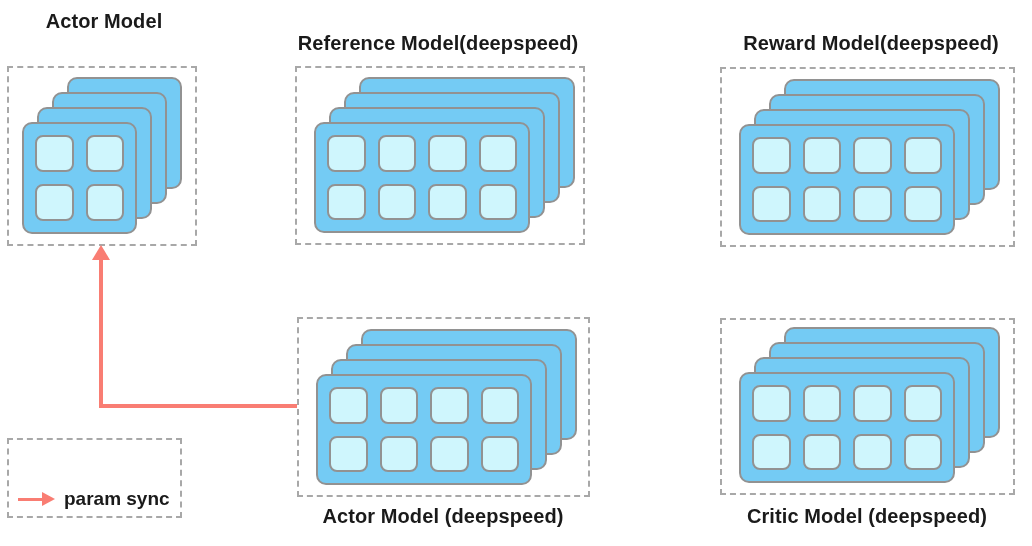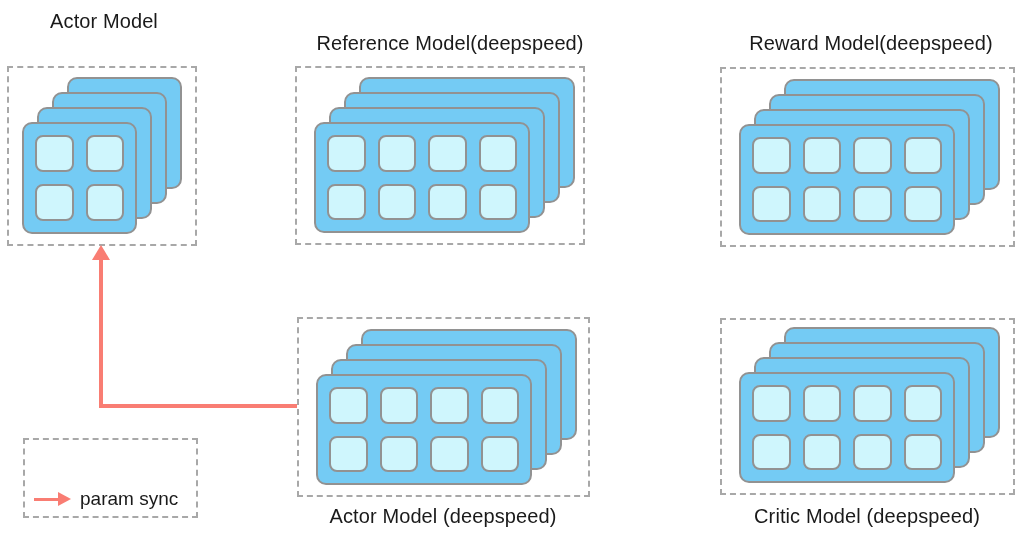--- a/index.html
+++ b/index.html
@@ -1,42 +1,42 @@
 <!DOCTYPE html>
 <html style="--card: #74cbf4; --gpu: #cff6fd; --card-border: #929292; --box-border: #a8a8a8; --arrow: #f97d73; --text: #1a1a1a;"><head>
 <meta charset="utf-8">
 <style>
   * { margin:0; padding:0; box-sizing:border-box; }
   html,body { background:#ffffff; }
   body { font-family:"Liberation Sans", sans-serif; }
   .canvas {
     position:relative; width:1032px; height:546px;
-    background:#ffffff; overflow:hidden;
+    background:#ffffff; overflow:hidden;font-weight:bold;
   }
   .title {
     position:absolute; text-align:center;
     font-size:20px; line-height:1.32; color:var(--text,#1a1a1a);
     letter-spacing:.1px;
   }
   #title-a { left:2px;  top:8px;  width:204px; }
-  #title-b { left:300px; top:30px; width:300px; }
+  #title-b { left:288px; top:30px; width:300px; }
   #title-c { left:721px; top:30px; width:300px; }
   #label-d { left:293px; top:503px; width:300px; }
   #label-e { left:717px; top:503px; width:300px; }
 
   .box {
     position:absolute;
     border:2px dashed var(--box-border,#a8a8a8);
   }
   #box-a { left:7px;   top:66px;  width:190px; height:180px; }
   #box-b { left:295px; top:66px;  width:290px; height:179px; }
   #box-c { left:720px; top:67px;  width:295px; height:180px; }
   #box-d { left:297px; top:317px; width:293px; height:180px; }
   #box-e { left:720px; top:318px; width:295px; height:177px; }
-  #legend-box { left:23px; top:438px; width:175px; height:80px; }
+  #legend-box { left:7px; top:438px; width:175px; height:80px; }
 
   .stack { position:absolute; bottom:10px; }
   .stack-sm { left:13px; width:115px; height:112px; }
   .stack-lg { left:17px; width:216px; height:111px; }
   .card {
     position:absolute; width:100%; height:100%;
     background:var(--card,#74cbf4);
     border:2px solid var(--card-border,#929292);
     border-radius:10px;
   }

